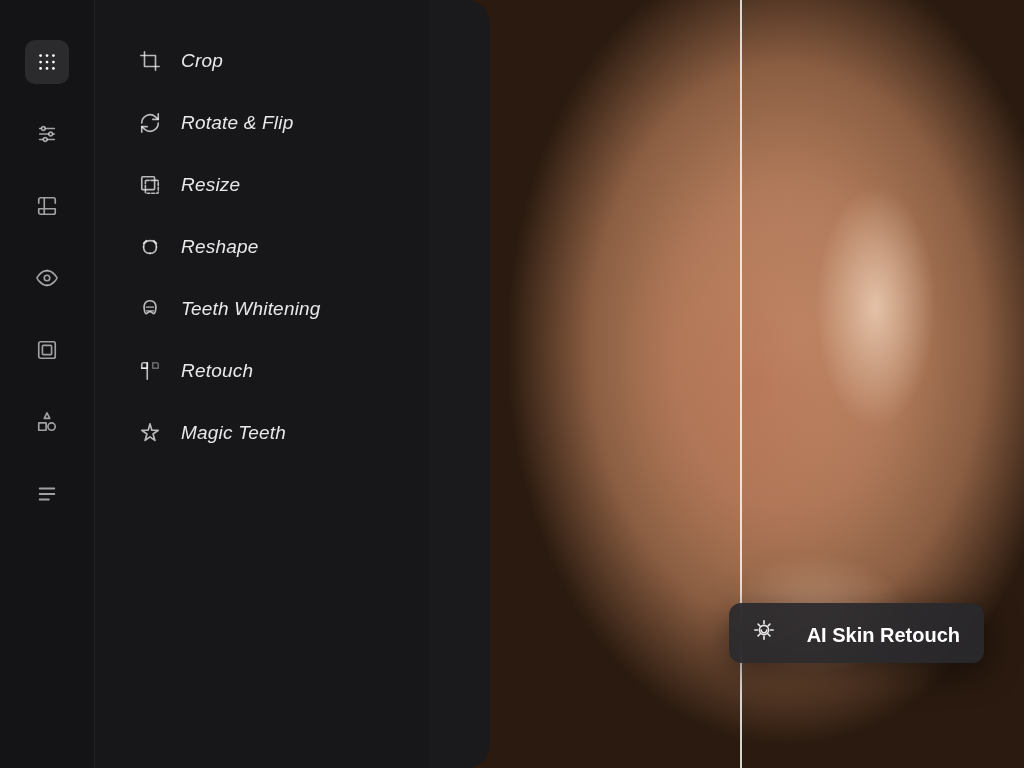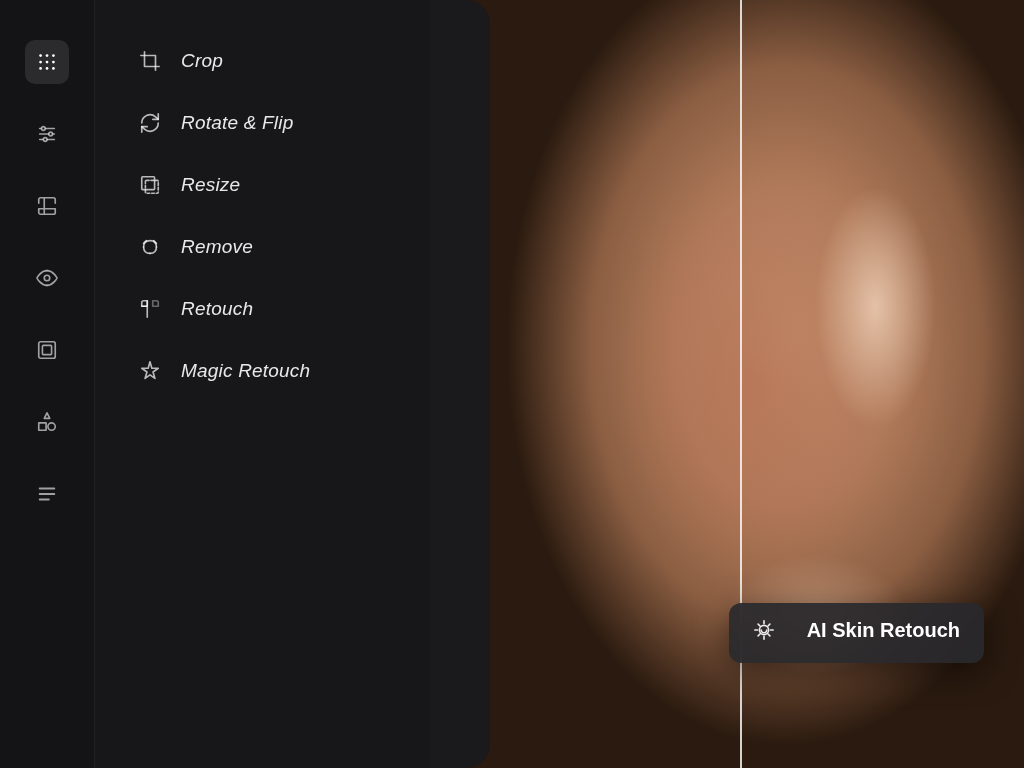--- a/index.html
+++ b/index.html
@@ -138,21 +138,21 @@
     
     .ai-badge {
       position: absolute;
       bottom: 105px;
       right: 40px;
       z-index: 20;
       background: rgba(40, 40, 45, 0.92);
       border-radius: 12px;
       padding: 16px 24px;
       display: flex;
-      align-items: flex-start;
+      align-items: flex-end;
       gap: 32px;
       box-shadow: 0 8px 32px rgba(0,0,0,0.5);
       backdrop-filter: blur(10px);
     }
 
     .ai-badge-icon {
       color: rgba(255,255,255,0.9);
       font-size: 22px;
     }
 
@@ -286,42 +286,51 @@
 
       <div class="menu-item">
         <div class="menu-item-icon">
           <svg viewBox="0 0 24 24">
             <path d="M5 12c0-4 2-7 7-7s7 3 7 7"></path>
             <path d="M5 12c0 4 2 7 7 7"></path>
             <path d="M19 12c0 4-2 7-7 7"></path>
             <path d="M8 5l-3 3M16 5l3 3"></path>
           </svg>
         </div>
-        <span class="menu-item-label">Remove</span>
-      </div>
-
+        <span class="menu-item-label">Reshape</span>
+      </div>
+
+      <div class="menu-item">
+        <div class="menu-item-icon">
+          <svg viewBox="0 0 24 24">
+            <path d="M12 3c-2.5 0-5 1.5-6 4-1 2.5-.5 5 0 7 .5 2 1 3 2 3s2-2 4-2 3 2 4 2 1.5-1 2-3c.5-2 1-4.5 0-7-1-2.5-3.5-4-6-4z"></path>
+            <path d="M8 10h8M8 14h8" stroke-width="1.2"></path>
+          </svg>
+        </div>
+        <span class="menu-item-label">Teeth Whitening</span>
+      </div>
 
       <div class="menu-item">
         <div class="menu-item-icon">
           <svg viewBox="0 0 24 24">
             <path d="M9 3H5a2 2 0 0 0-2 2v4h6V3z"></path>
             <path d="M9 3v18M3 9h6"></path>
             <path d="M15 3h4a2 2 0 0 1 2 2v4h-6V3z" opacity="0.5"></path>
           </svg>
         </div>
         <span class="menu-item-label">Retouch</span>
       </div>
 
       <div class="menu-item">
         <div class="menu-item-icon">
           <svg viewBox="0 0 24 24">
             <path d="M12 2l2 7h7l-5.7 4.1 2.1 7-5.4-3.9-5.4 3.9 2.1-7L3 9h7z"></path>
           </svg>
         </div>
-        <span class="menu-item-label">Magic Retouch</span>
+        <span class="menu-item-label">Magic Teeth</span>
       </div>
 
     </div>
   </div>
 
   <div class="ai-badge">
     <div class="ai-badge-icon">
       <svg viewBox="0 0 24 24" width="26" height="26" stroke="white" fill="none" stroke-width="1.8">
         <circle cx="12" cy="12" r="5"></circle>
         <path d="M12 2v3M12 19v3M2 12h3M19 12h3"></path>

